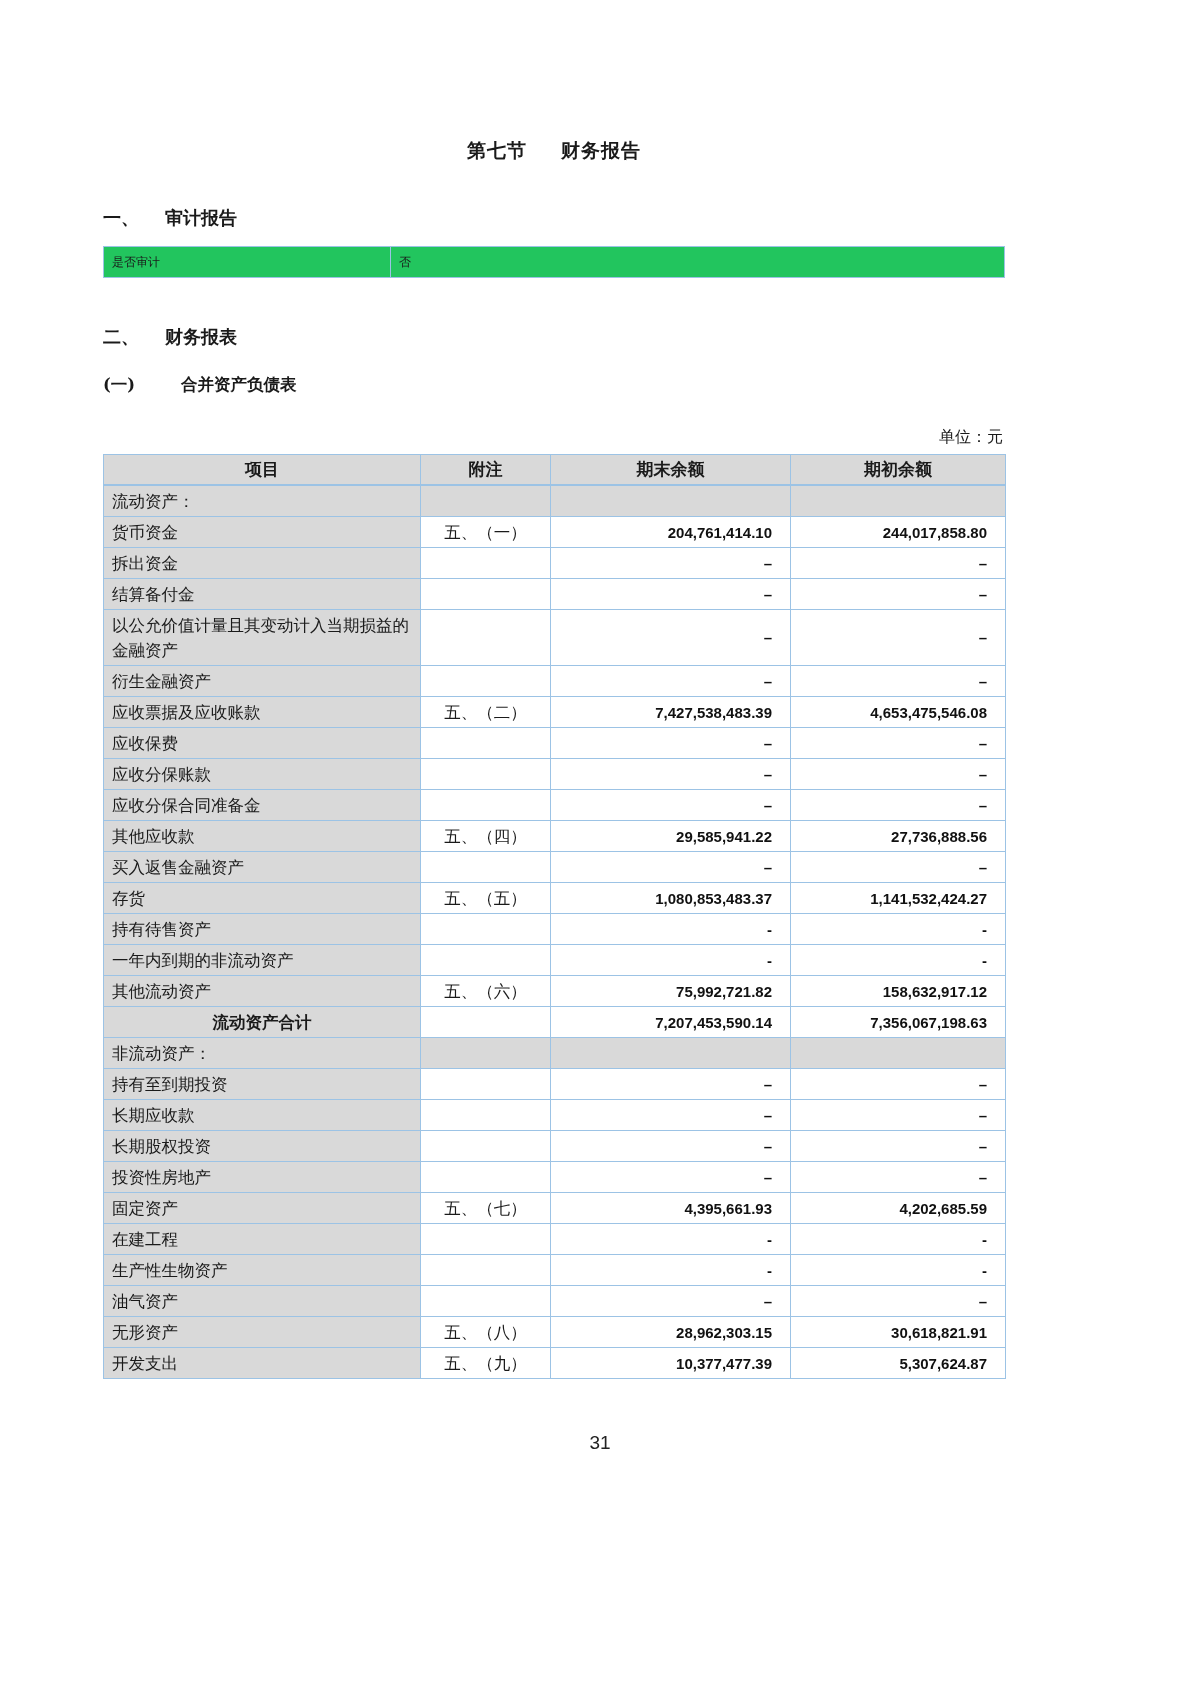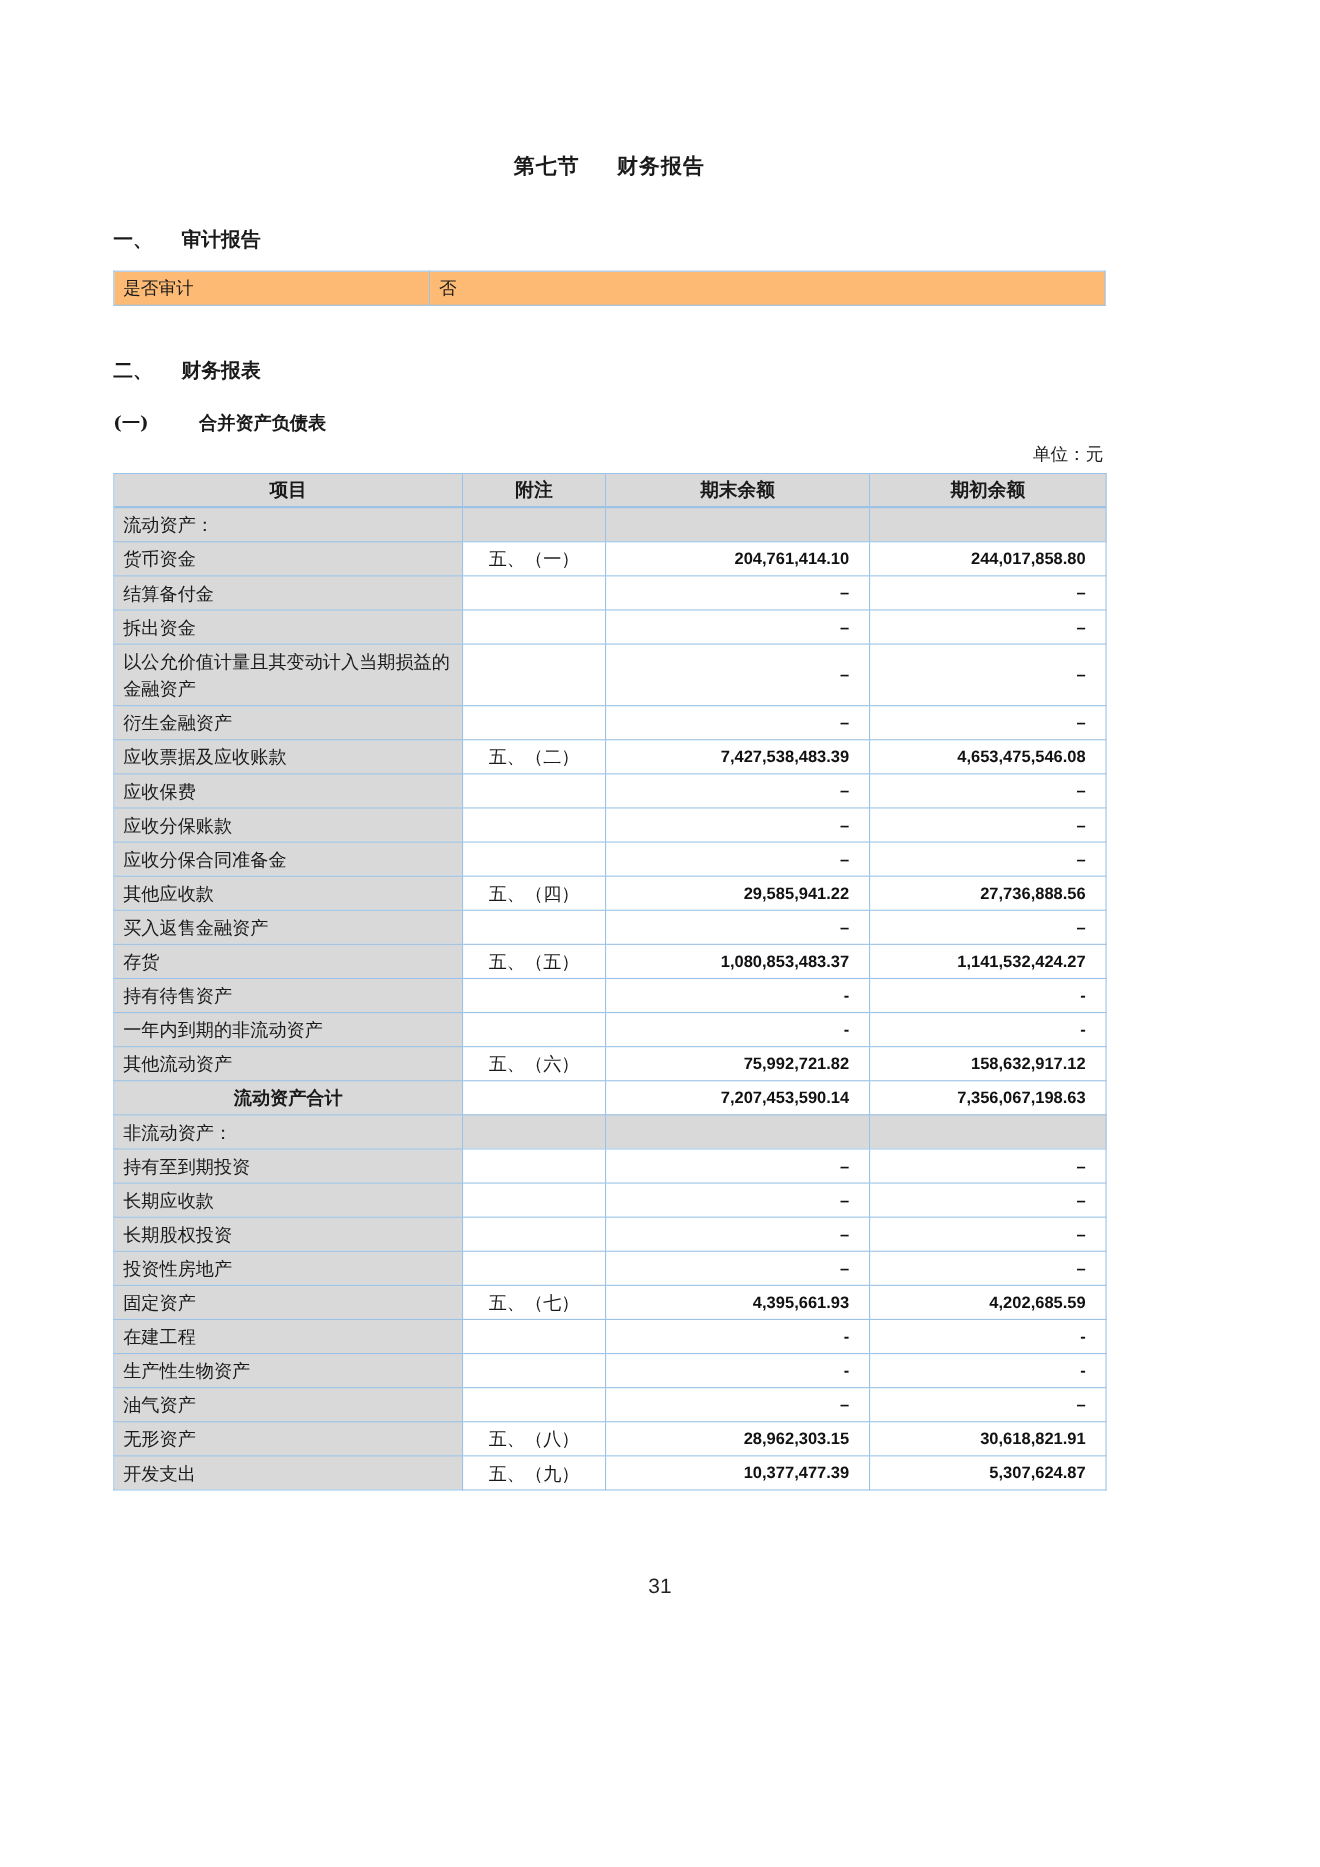--- a/index.html
+++ b/index.html
@@ -34,35 +34,35 @@
   .h1 .idx { display: inline-block; width: 62px; }
   .audit-table {
     margin-top: 16px;
     width: 100%;
     border-collapse: collapse;
     table-layout: fixed;
   }
   .audit-table td {
     border: 1px solid #9cc3e5;
     height: 31px;
-    font-size: 16px;
+    font-size: 12px;
     padding: 2px 8px;
     vertical-align: middle;
-    background: #fdba74;
+    background: #22c55e;
   }
   .audit-table td.c1 { width: 287px; }
   .h1.second { margin-top: 47px; }
   .h2 {
     margin-top: 25px;
     font-size: 16.5px;
     font-weight: bold;
   }
   .h2 .idx { display: inline-block; width: 78px; }
   .unit-note {
-    margin-top: 7px;
+    margin-top: 31px;
     text-align: right;
     font-size: 16px;
     padding-right: 2px;
   }
   .bs-table {
     margin-top: 6px;
     width: 100%;
     border-collapse: collapse;
     table-layout: fixed;
   }
@@ -178,27 +178,27 @@
           <td class="num"></td>
           <td class="num"></td>
         </tr>
         <tr class="row-item">
           <td class="label">货币资金</td>
           <td class="note">五、（一）</td>
           <td class="num">204,761,414.10</td>
           <td class="num">244,017,858.80</td>
         </tr>
         <tr class="row-item">
+          <td class="label">拆出资金</td>
+          <td class="note"></td>
+          <td class="num">–</td>
+          <td class="num">–</td>
+        </tr>
+        <tr class="row-item">
           <td class="label">结算备付金</td>
-          <td class="note"></td>
-          <td class="num">–</td>
-          <td class="num">–</td>
-        </tr>
-        <tr class="row-item">
-          <td class="label">拆出资金</td>
           <td class="note"></td>
           <td class="num">–</td>
           <td class="num">–</td>
         </tr>
         <tr class="row-item">
           <td class="label">以公允价值计量且其变动计入当期损益的金融资产</td>
           <td class="note"></td>
           <td class="num">–</td>
           <td class="num">–</td>
         </tr>

